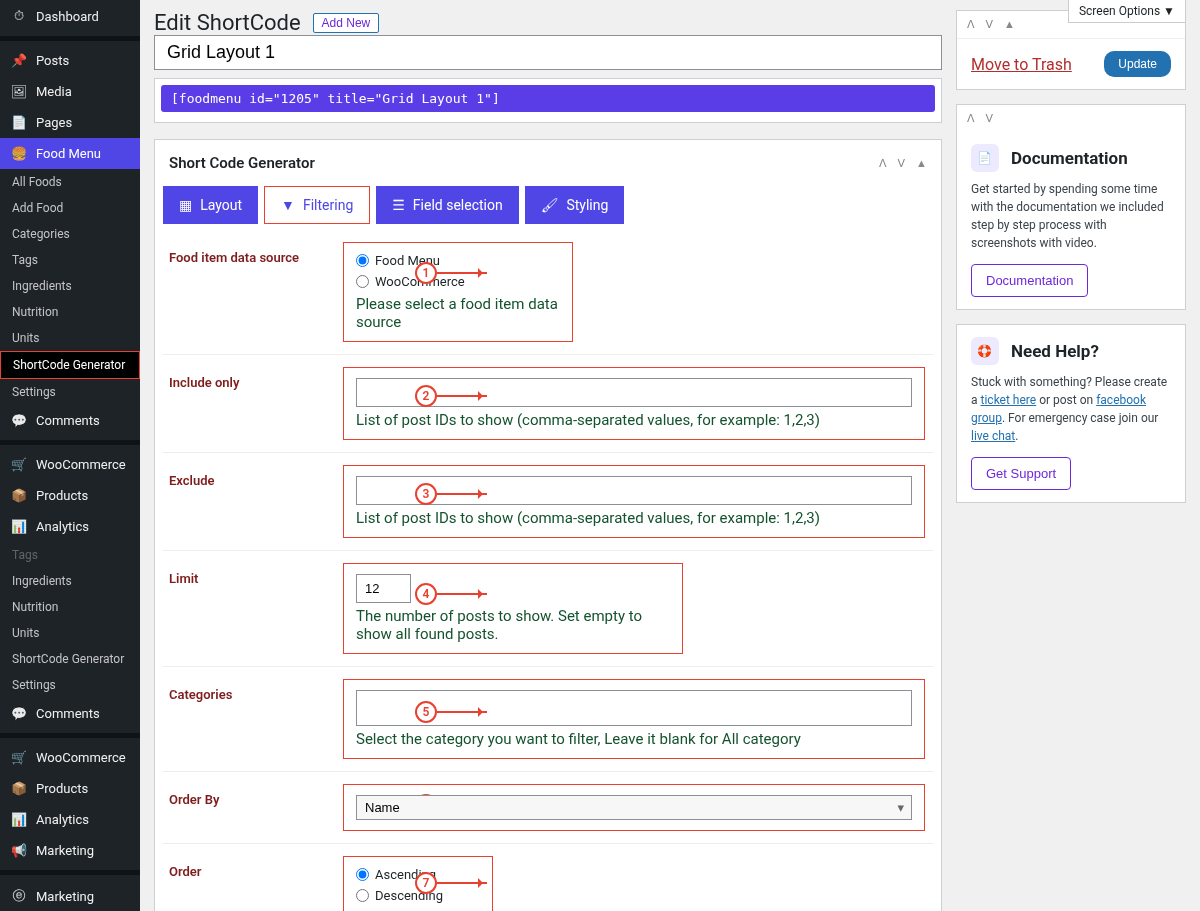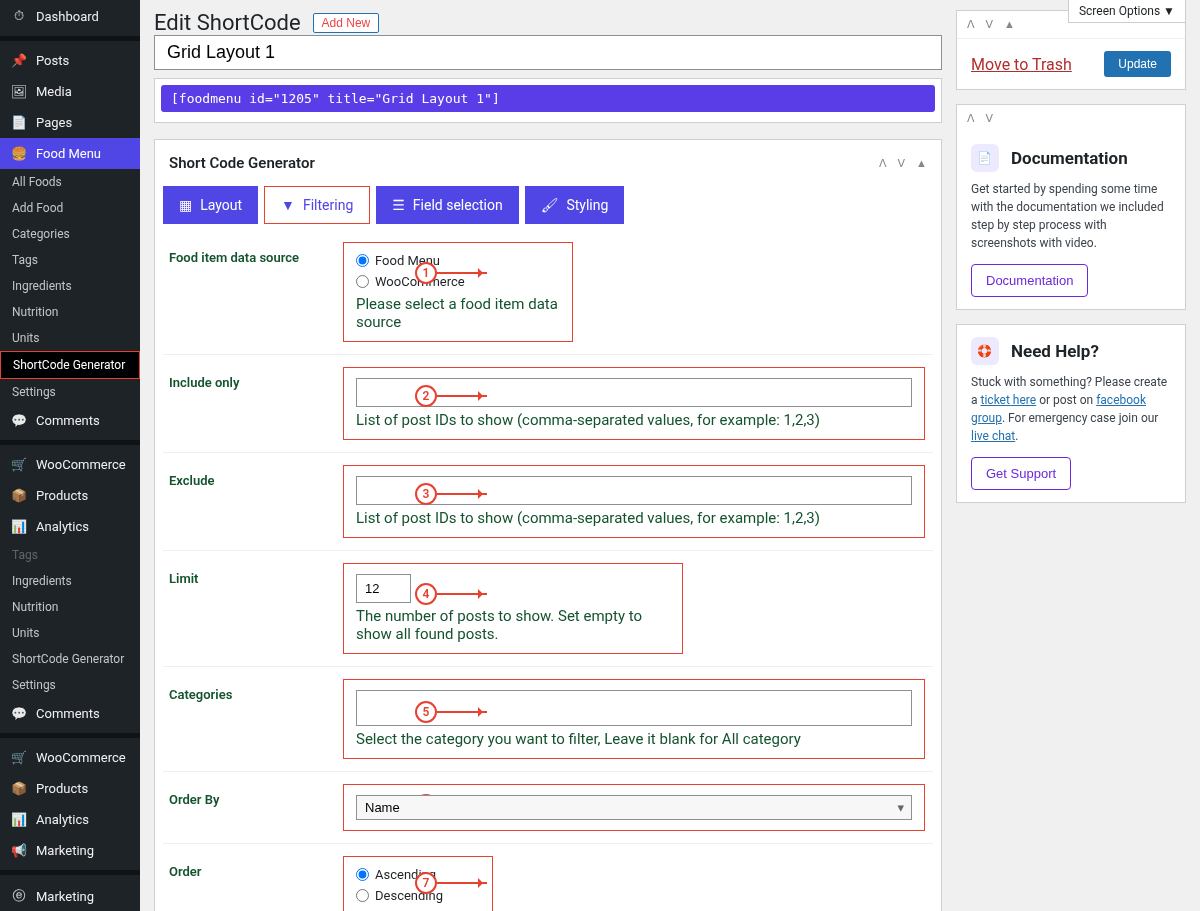--- a/index.html
+++ b/index.html
@@ -10,54 +10,54 @@
 .menu-item.active::after { content: ''; position: absolute; right: -8px; top: 50%; transform: translateY(-50%); border: 8px solid transparent; border-right-color: #f0f0f1; }
 .sub-item { padding: 6px 12px; font-size: 12px; color: #c3c4c7; cursor: pointer; }
 .sub-item.active { color: #fff; background: #000; border: 1.5px solid #e74130; }
 .sep { height: 5px; background: #101316; margin: 4px 0; }
 .ic { width: 18px; text-align: center; opacity: 0.9; flex: 0 0 18px; }
 .main { flex: 1; display: flex; padding: 10px 14px 0 14px; gap: 14px; overflow: auto; }
 .content { flex: 1; min-width: 0; }
 .side-panels { width: 230px; flex: 0 0 230px; }
 .hdr { display: flex; align-items: center; gap: 12px; }
 .hdr h1 { font-size: 22px; font-weight: 400; }
-.btn-outline { border: 1px solid #2271b1; color: #ef4444; background: #fff; padding: 2px 8px; font-size: 12px; border-radius: 2px; cursor: pointer; }
+.btn-outline { border: 1px solid #2271b1; color: #6d28d9; background: #fff; padding: 2px 8px; font-size: 12px; border-radius: 2px; cursor: pointer; }
 .screen-opts { position: absolute; top: 0; right: 14px; background: #fff; border: 1px solid #ccc; border-top: none; padding: 4px 10px; font-size: 12px; cursor: pointer; }
 .title-input { width: 100%; border: 1px solid #8c8f94; padding: 6px 12px; font-size: 18px; background: #fff; margin-bottom: 8px; }
 .codebox { background: #fff; border: 1px solid #ccd0d4; padding: 6px; margin-bottom: 16px; }
 .codeln { background: #5b3de8; color: #fff; padding: 6px 10px; font-family: ui-monospace, monospace; font-size: 13px; border-radius: 3px; margin-bottom: 4px; }
 .panel { background: #fff; border: 1px solid #ccd0d4; margin-bottom: 16px; }
 .panel-hd { display: flex; align-items: center; justify-content: space-between; padding: 14px 14px; }
 .panel-hd h2 { font-size: 15px; font-weight: 600; }
 .handles { display: flex; gap: 8px; color: #888; font-size: 11px; }
 .tabs { display: flex; gap: 6px; padding: 0 8px; }
 .tab { background: #4f46e5; color: #fff; padding: 10px 16px; display: flex; align-items: center; gap: 8px; cursor: pointer; font-size: 14px; }
 .tab.sel { background: #fff; color: #4f46e5; border: 1.5px solid #e74130; }
 .form { padding: 12px 8px 18px; }
 .row { display: flex; padding: 12px 0; border-bottom: 1px solid #eee; position: relative; }
 .row:first-child { padding-top: 6px; }
-.lbl { width: 180px; flex: 0 0 180px; padding-top: 8px; font-size: 13px; font-weight: 600; color: #14532d; padding-left: 6px; }
+.lbl { width: 180px; flex: 0 0 180px; padding-top: 8px; font-size: 13px; font-weight: 600; color: #7f1d1d; padding-left: 6px; }
 .ctrl { flex: 1; padding-right: 8px; }
 .field-box { border: 1.5px solid #e74130; padding: 10px 12px; }
 .help { color: #14532d; font-size: 15px; margin-top: 4px; }
 input[type=text].inp, .inp-small { width: 100%; border: 1px solid #8c8f94; padding: 6px 8px; font-size: 13px; }
 .inp-small { width: 55px; }
 select.sel { width: 100%; border: 1px solid #8c8f94; padding: 4px 24px 4px 8px; font-size: 13px; background: #f7f7f7; appearance: none; }
 .select-wrap { position: relative; }
 .select-wrap::after { content: '▾'; position: absolute; right: 8px; top: 5px; color: #666; pointer-events: none; }
 .radio-row { display: flex; align-items: center; gap: 6px; margin-bottom: 6px; font-size: 13px; }
 .callout { position: absolute; left: 252px; display: flex; align-items: center; }
 .circle { width: 22px; height: 22px; border: 2px solid #e74130; border-radius: 50%; display: flex; align-items: center; justify-content: center; color: #e74130; font-size: 12px; font-weight: 600; background: #fff; }
 .arrow { width: 50px; height: 2px; background: #e74130; position: relative; }
 .arrow::after { content: ''; position: absolute; right: -1px; top: -4px; border: 5px solid transparent; border-left-color: #e74130; }
 .meta-panel { background: #fff; border: 1px solid #ccd0d4; margin-bottom: 14px; }
 .meta-body { padding: 12px 14px; font-size: 12px; }
 .meta-row { display: flex; justify-content: space-between; align-items: center; padding: 12px 14px; border-top: 1px solid #eee; }
 .trash-link { color: #b32d2e; text-decoration: underline; font-size: 16px; cursor: pointer; }
-.btn-blue { background: #2271b1; color: #fff; border: none; padding: 6px 14px; border-radius: 3px; font-size: 12px; cursor: pointer; text-align: center; }
+.btn-blue { background: #2271b1; color: #fff; border: none; padding: 6px 14px; border-radius: 10px; font-size: 12px; cursor: pointer; text-align: center; }
 .btn-purple { border: 1px solid #6d28d9; color: #6d28d9; background: #fff; padding: 8px 14px; border-radius: 4px; font-size: 13px; cursor: pointer; margin-top: 12px; }
 .doc-hd { display: flex; gap: 12px; align-items: center; }
 .doc-ic { width: 28px; height: 28px; background: #ede9fe; border-radius: 6px; display: flex; align-items: center; justify-content: center; color: #6d28d9; flex: 0 0 28px; }
 .meta-body h3 { font-size: 17px; font-weight: 700; }
 .meta-body p { margin-top: 8px; color: #3c434a; line-height: 1.5; }
 .meta-body a { color: #2271b1; text-decoration: underline; }
 .toggle-icons { padding: 6px 10px; color: #888; font-size: 11px; }
 </style>
 </head>
 <body>

